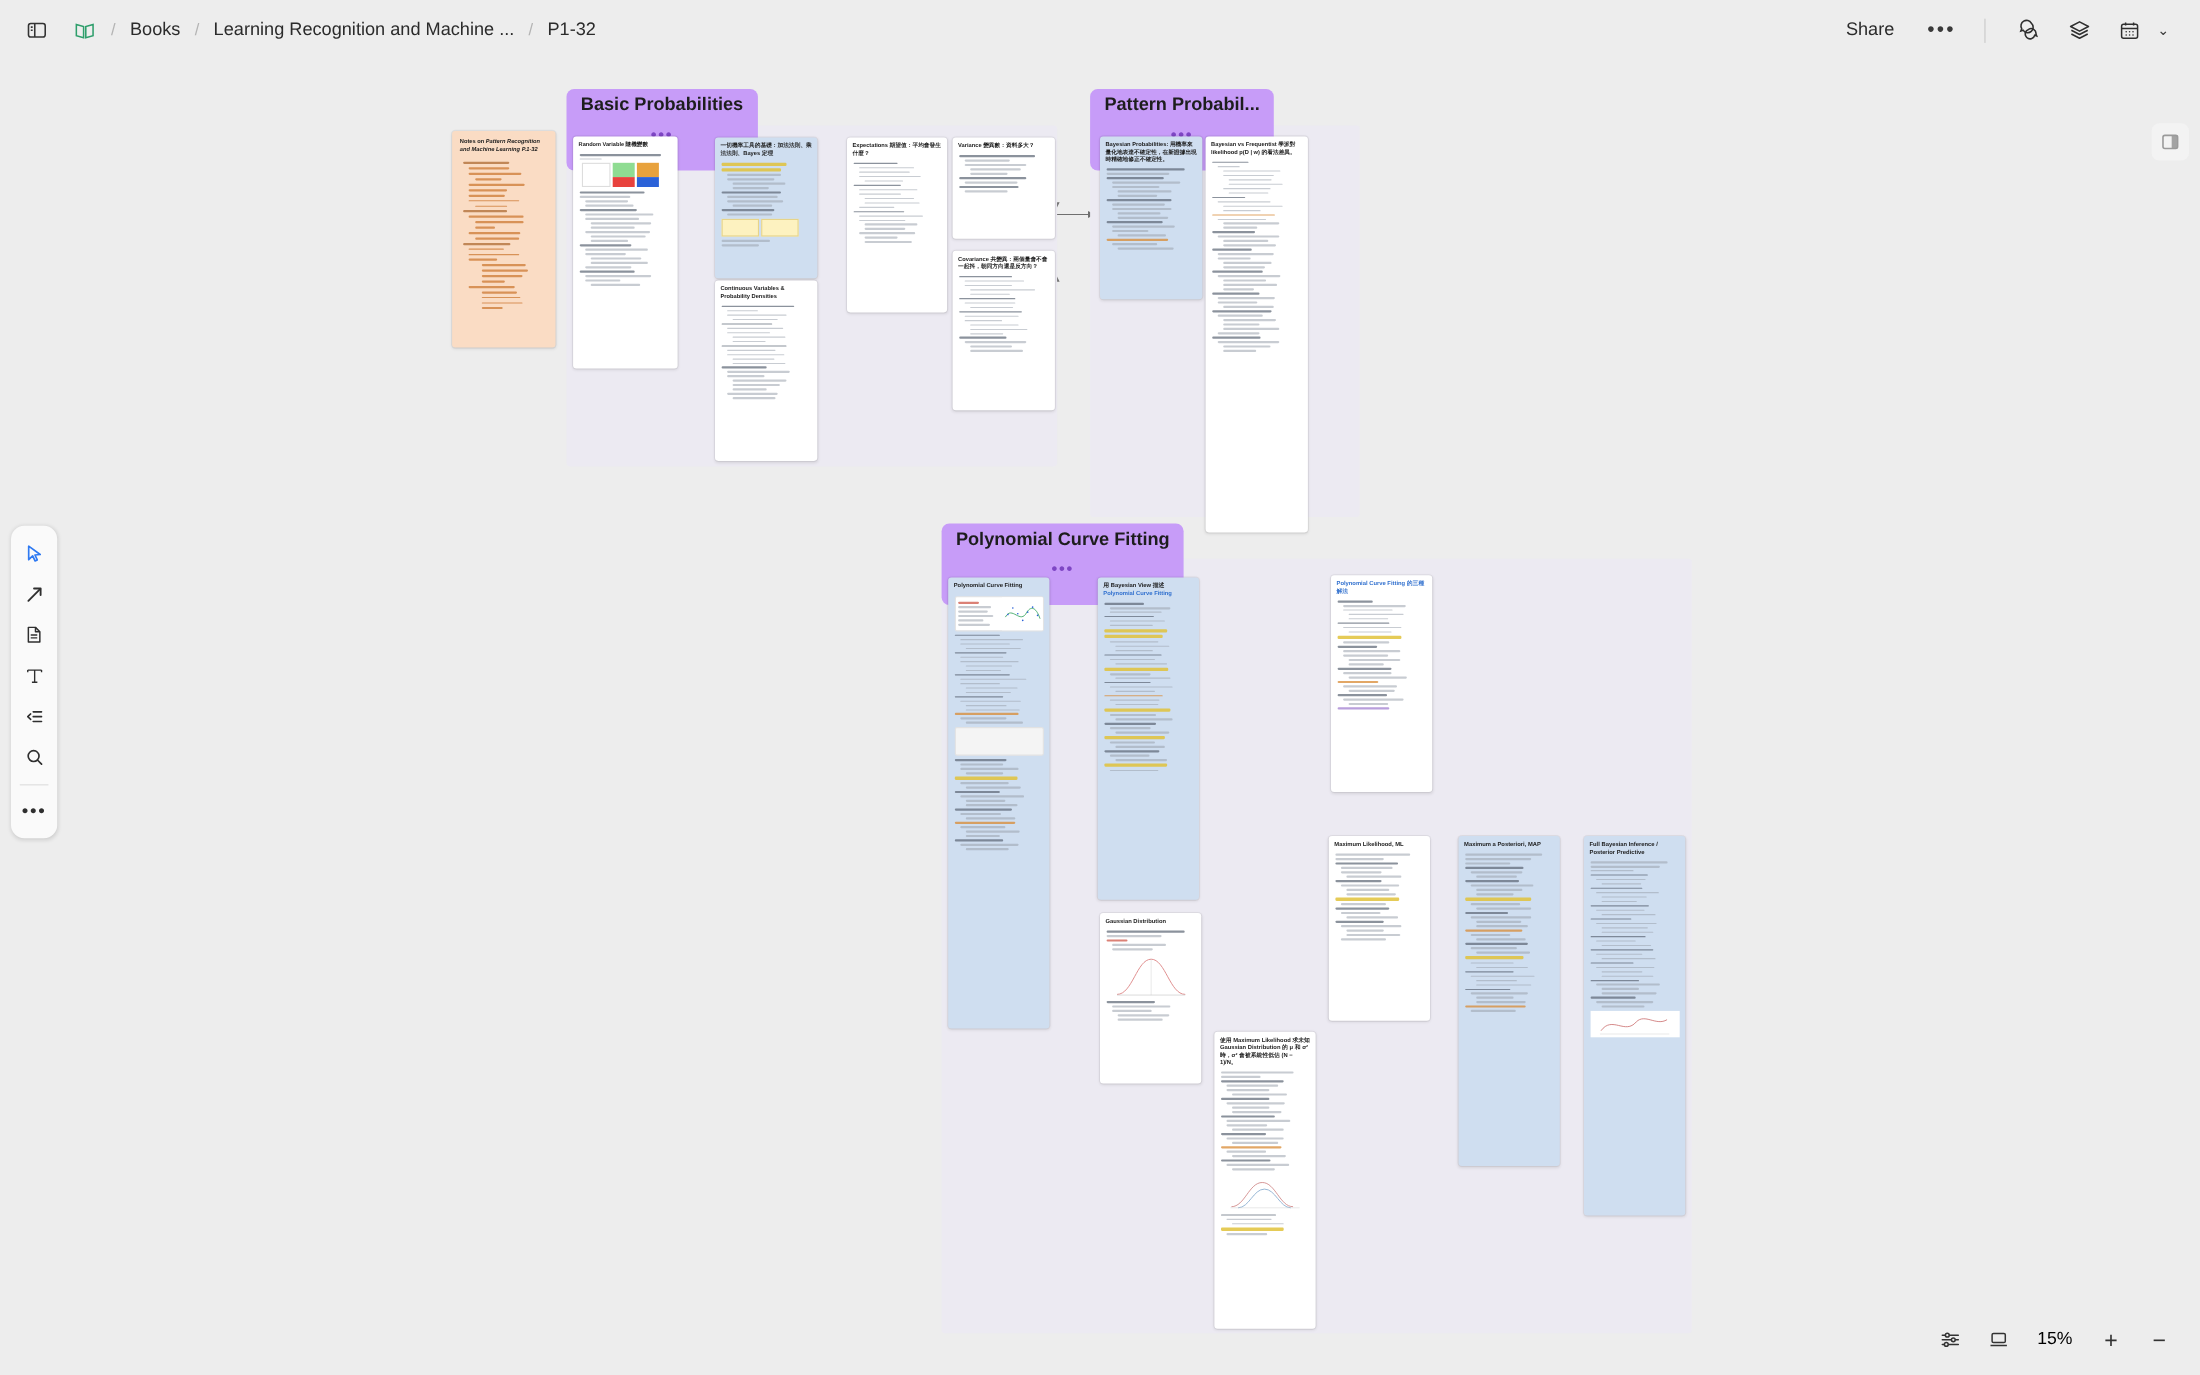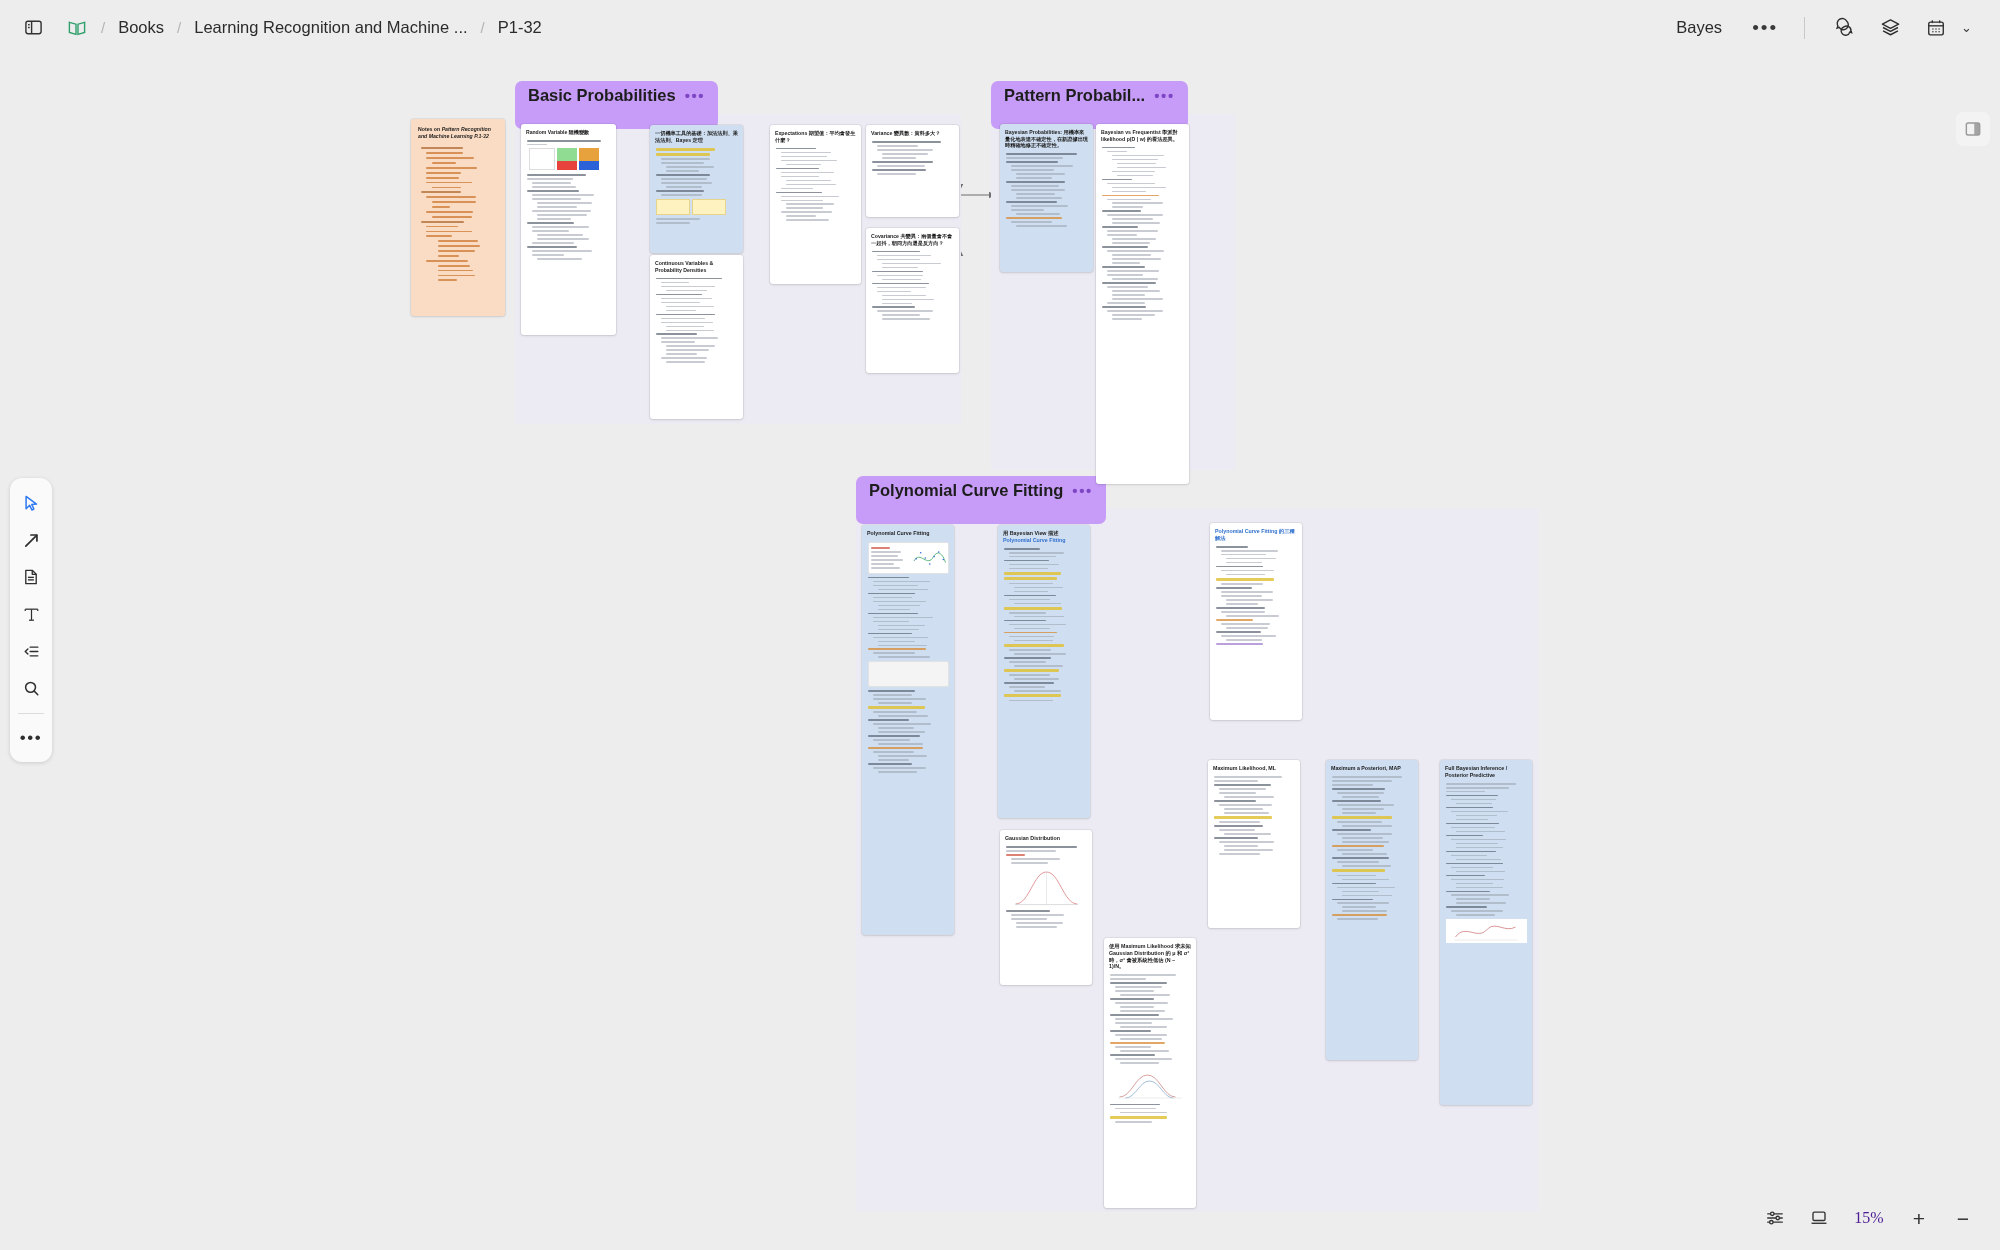--- a/index.html
+++ b/index.html
@@ -66,34 +66,35 @@
 
   
   #zoombar {
     position: absolute; right: 18px; bottom: 12px; height: 40px;
     display: flex; align-items: center; gap: 6px;
   }
   .zb {
     width: 38px; height: 34px; border-radius: 7px; cursor: pointer;
     display: flex; align-items: center; justify-content: center; color: #333;
   }
-  #zoom-level { font-size: 16px; color: #4c1d95; padding: 0 10px; min-width: 50px;
-                text-align: center; cursor: pointer; font-family: Liberation Serif, serif; }
+  #zoom-level { font-size: 16px; color: #000000; padding: 0 10px; min-width: 50px;
+                cursor: pointer; }
 
   
   #canvas { position: absolute; inset: 0; }
 
   
   .frame { position: absolute; background: #eceaf2; border-radius: 3px; }
   .frame-title {
     position: absolute; display: inline-flex; align-items: center; gap: 9px;
     background: #c79cf8; color: #1d1d1d;
     font-size: 16.5px; font-weight: bold;
     padding: 5px 13px 24px 13px; border-radius: 7px; white-space: nowrap;
     cursor: pointer;
+    flex-direction: column;
   }
   .frame-title .fdots { color: #7e46c4; font-size: 15px; letter-spacing: 1.6px; }
 
   
   .card {
     position: absolute; background: #ffffff; border-radius: 3px;
     box-shadow: 0 0 0 1px rgba(0,0,0,.05), 0 1px 3px rgba(0,0,0,.10);
     overflow: hidden; cursor: pointer;
   }
   .card.blue   { background: #cfdef0; }
@@ -149,21 +150,21 @@
     </svg>
   </div>
   <span class="crumb-sep">/</span>
   <span class="crumb">Books</span>
   <span class="crumb-sep">/</span>
   <span class="crumb">Learning Recognition and Machine ...</span>
   <span class="crumb-sep">/</span>
   <span class="crumb">P1-32</span>
 
   <div id="topbar-right">
-    <div id="share-btn">Bayes</div>
+    <div id="share-btn">Share</div>
     <div class="tb-dots">•••</div>
     <div class="tb-divider"></div>
     <div class="tb-icon">
       <svg width="21" height="21" viewBox="0 0 22 22" fill="none" stroke="#2f2f2f" stroke-width="1.5">
         <path d="M13.2 4.2a5.2 5.2 0 1 1-7.8 6.7l-2.1.7.8-2.1A5.2 5.2 0 0 1 13.2 4.2Z"></path>
         <path d="M10.6 10.2a4.6 4.6 0 1 0 5.9 5.6l1.9.6-.7-1.9a4.6 4.6 0 0 0-7.1-4.3Z"></path>
       </svg>
     </div>
     <div class="tb-icon">
       <svg width="21" height="21" viewBox="0 0 22 22" fill="none" stroke="#2f2f2f" stroke-width="1.5" stroke-linejoin="round">

